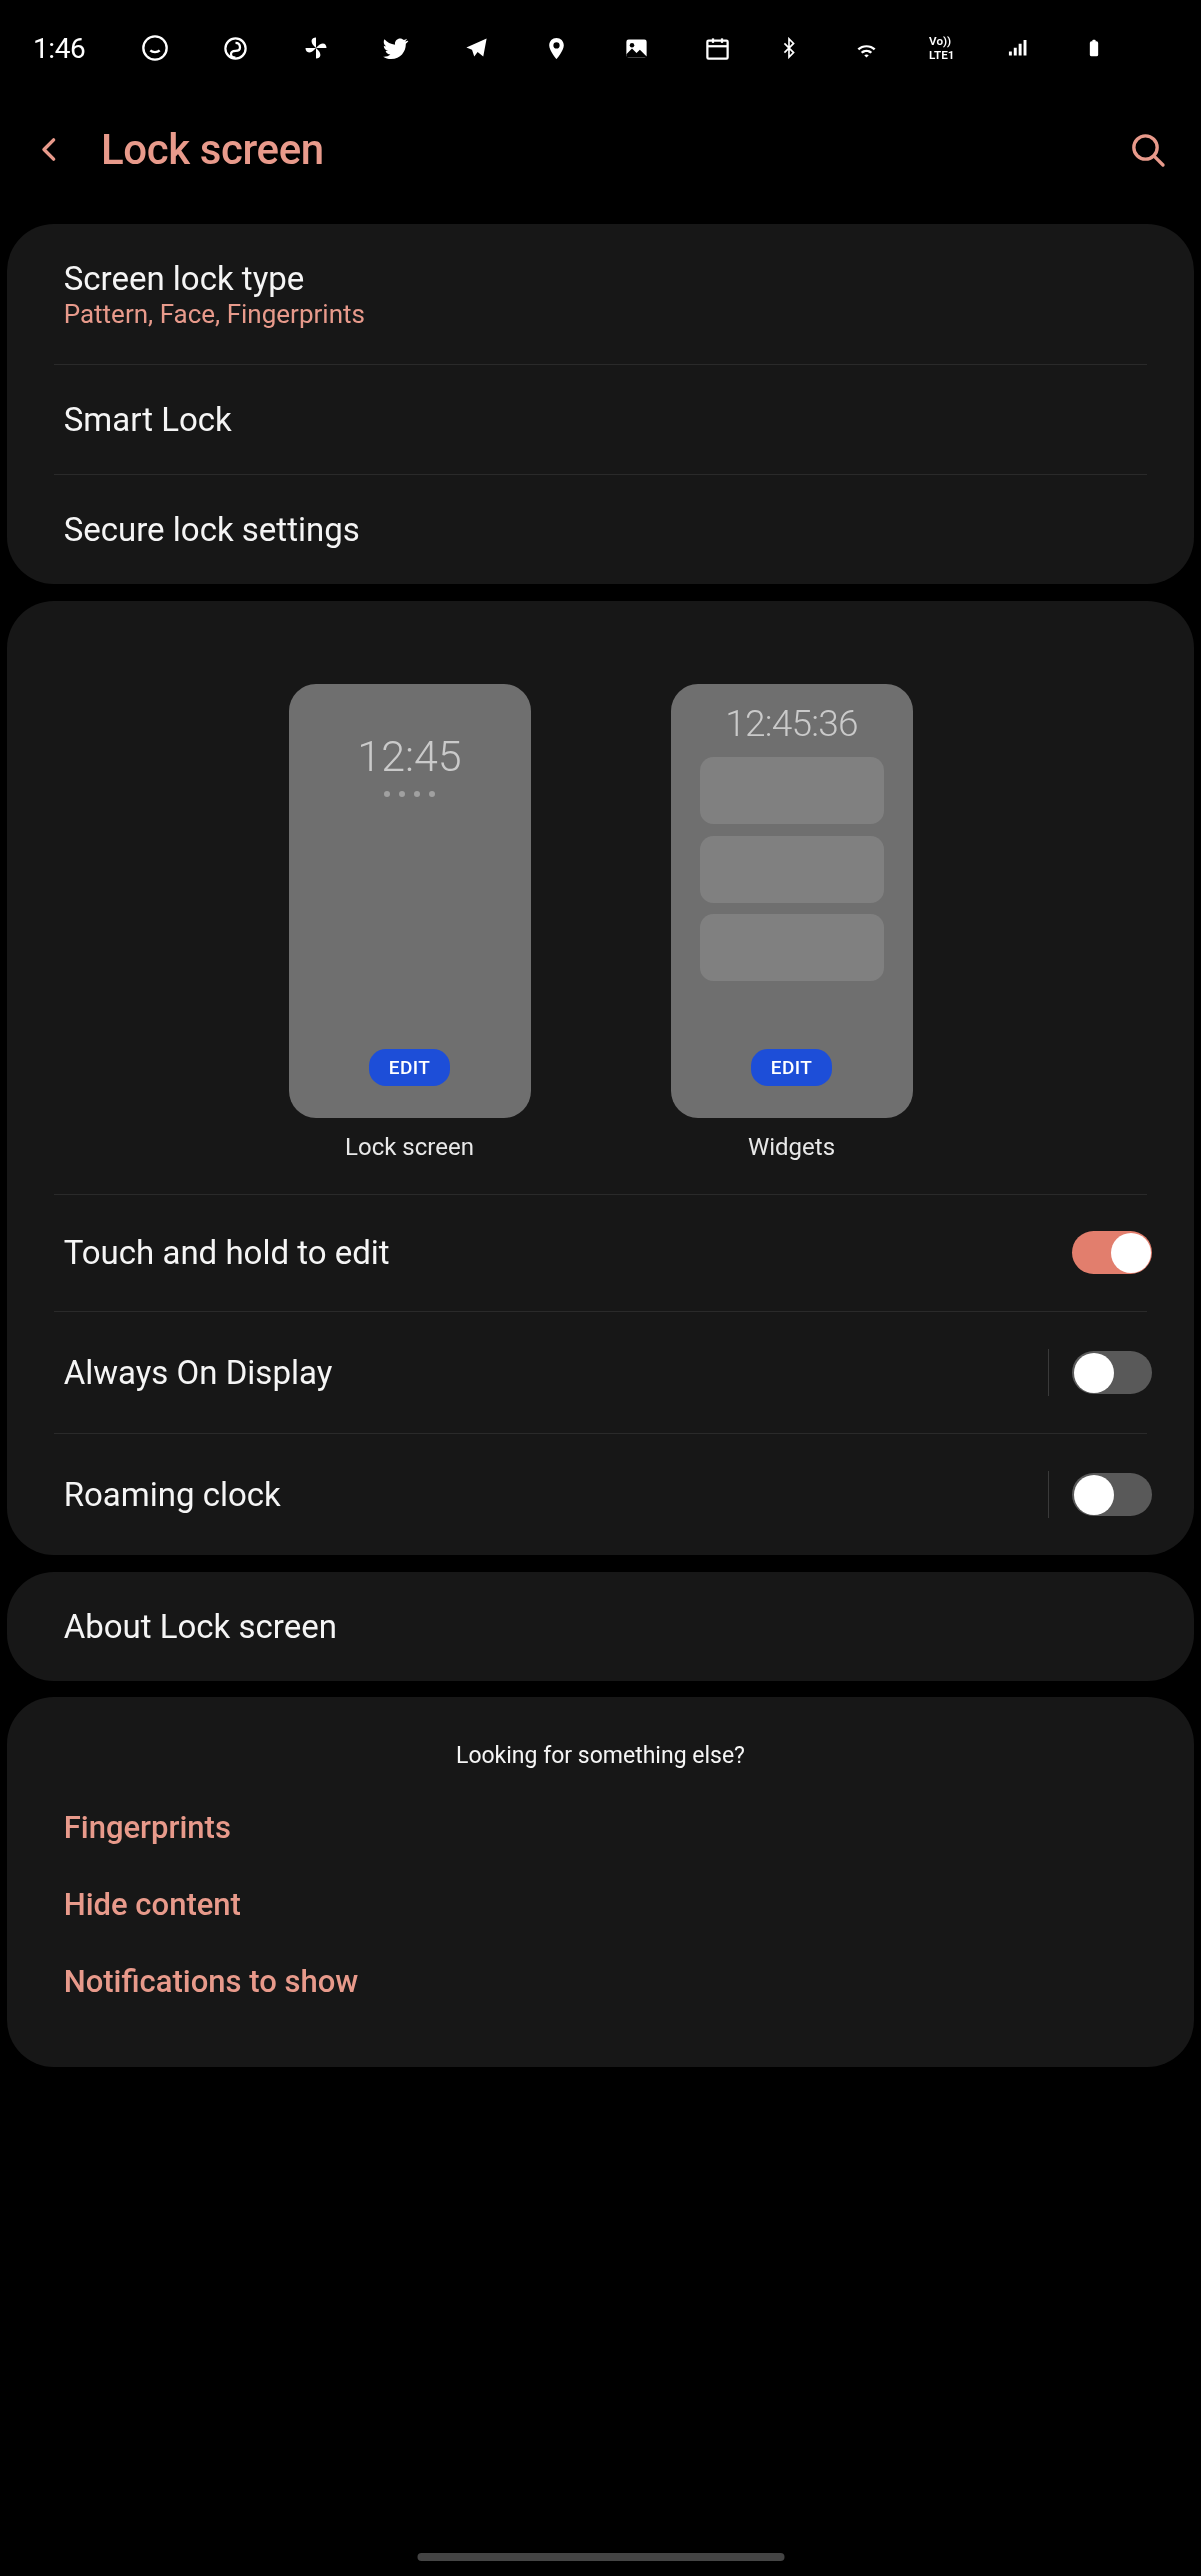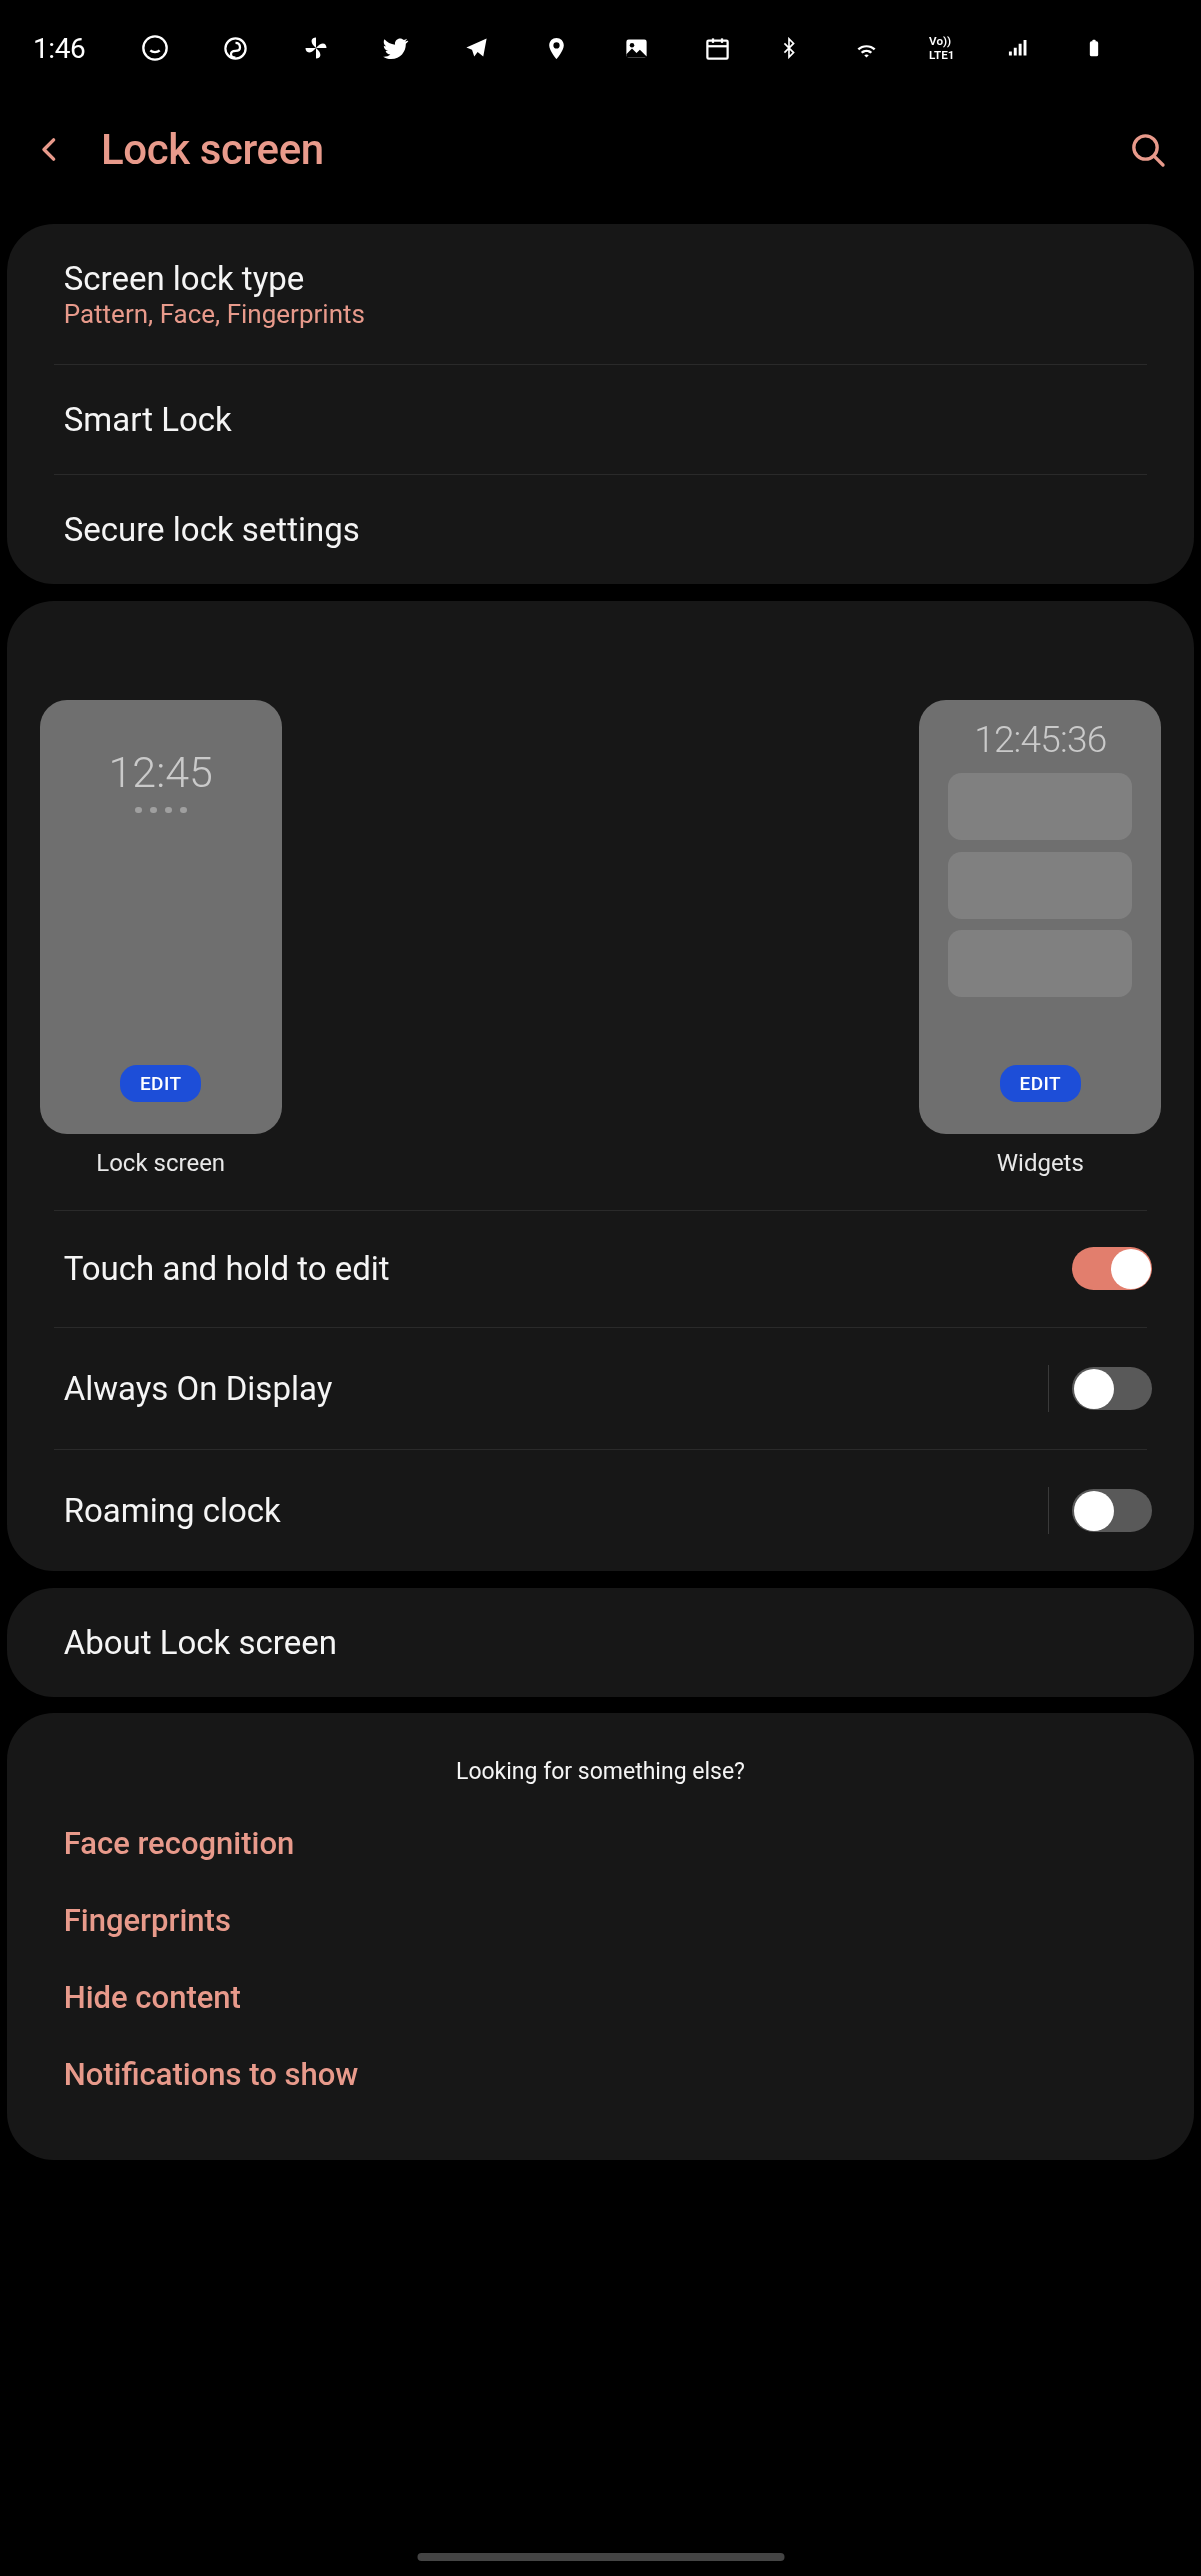--- a/index.html
+++ b/index.html
@@ -105,24 +105,23 @@
       color: #e89a8b;
       font-weight: 400;
     }
     .divider {
       height: 0.8px;
       background: #2a2a2a;
       margin: 0 47px;
     }
     .preview-section {
       display: flex;
-      justify-content: space-between;
+      justify-content: center;
       gap: 140px;
       padding: 83px 33px 33px 33px;
-      margin-top: 16px;
     }
     .preview-item {
       display: flex;
       flex-direction: column;
       align-items: center;
       gap: 15px;
     }
     .preview-phone {
       width: 242px;
       height: 434px;
@@ -442,20 +441,19 @@
 <div class="card">
   <div class="list-item">
     <div class="list-item-content">
       <div class="list-item-title">About Lock screen</div>
     </div>
   </div>
 </div>
 
 <div class="footer-card">
   <div class="footer-title">Looking for something else?</div>
-  <div class="footer-link">Face recognition</div>
   <div class="footer-link">Fingerprints</div>
   <div class="footer-link">Hide content</div>
   <div class="footer-link">Notifications to show</div>
 </div>
 
 <div class="nav-handle"></div>
 
 
 </body></html>

